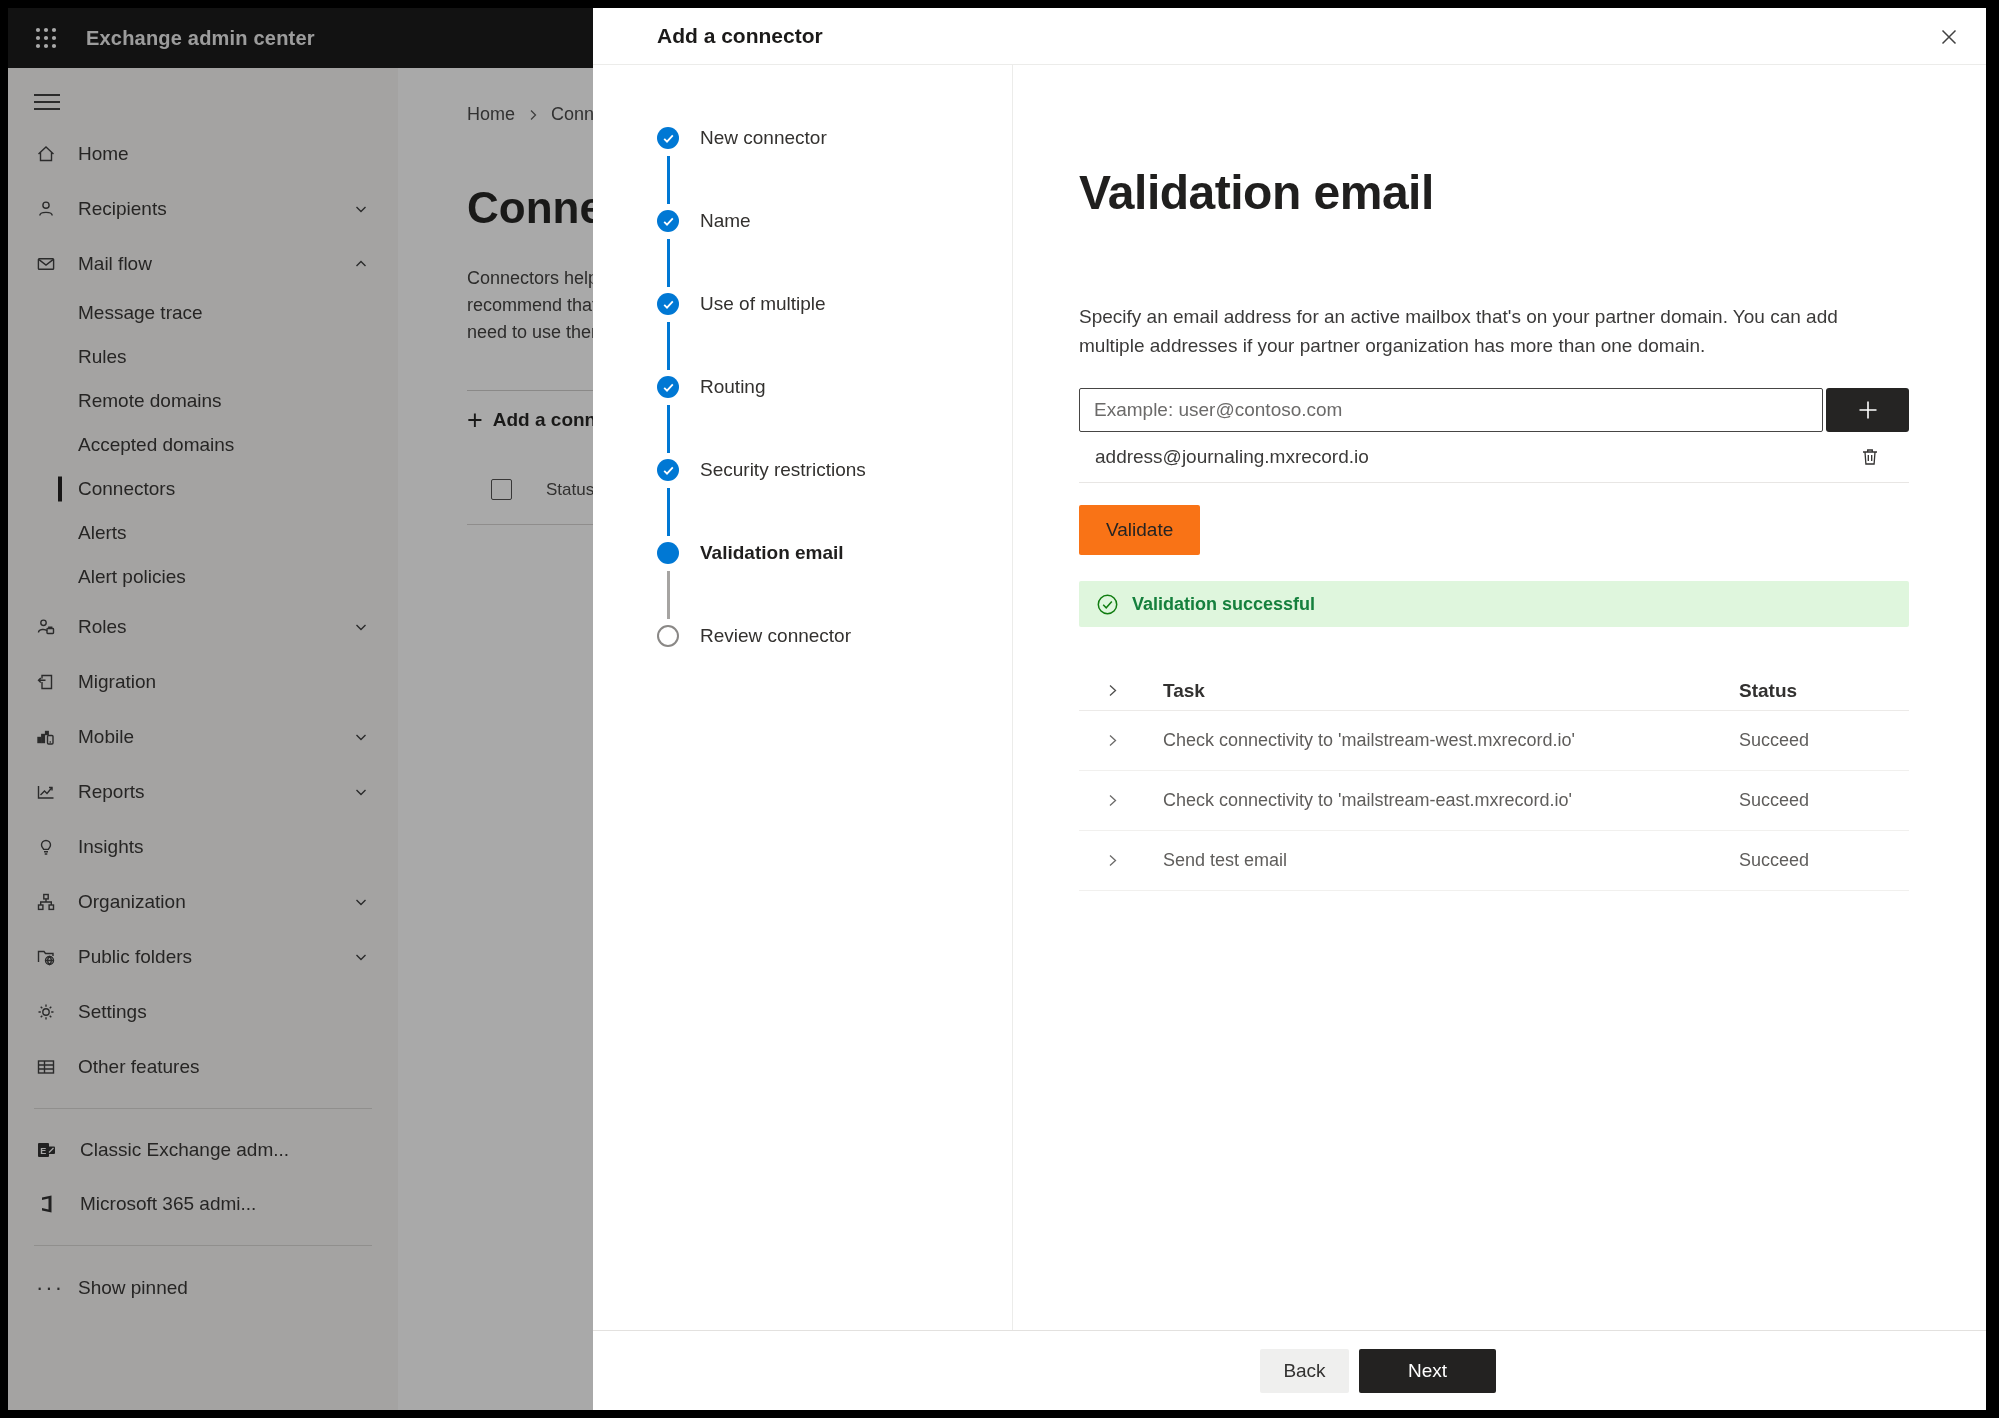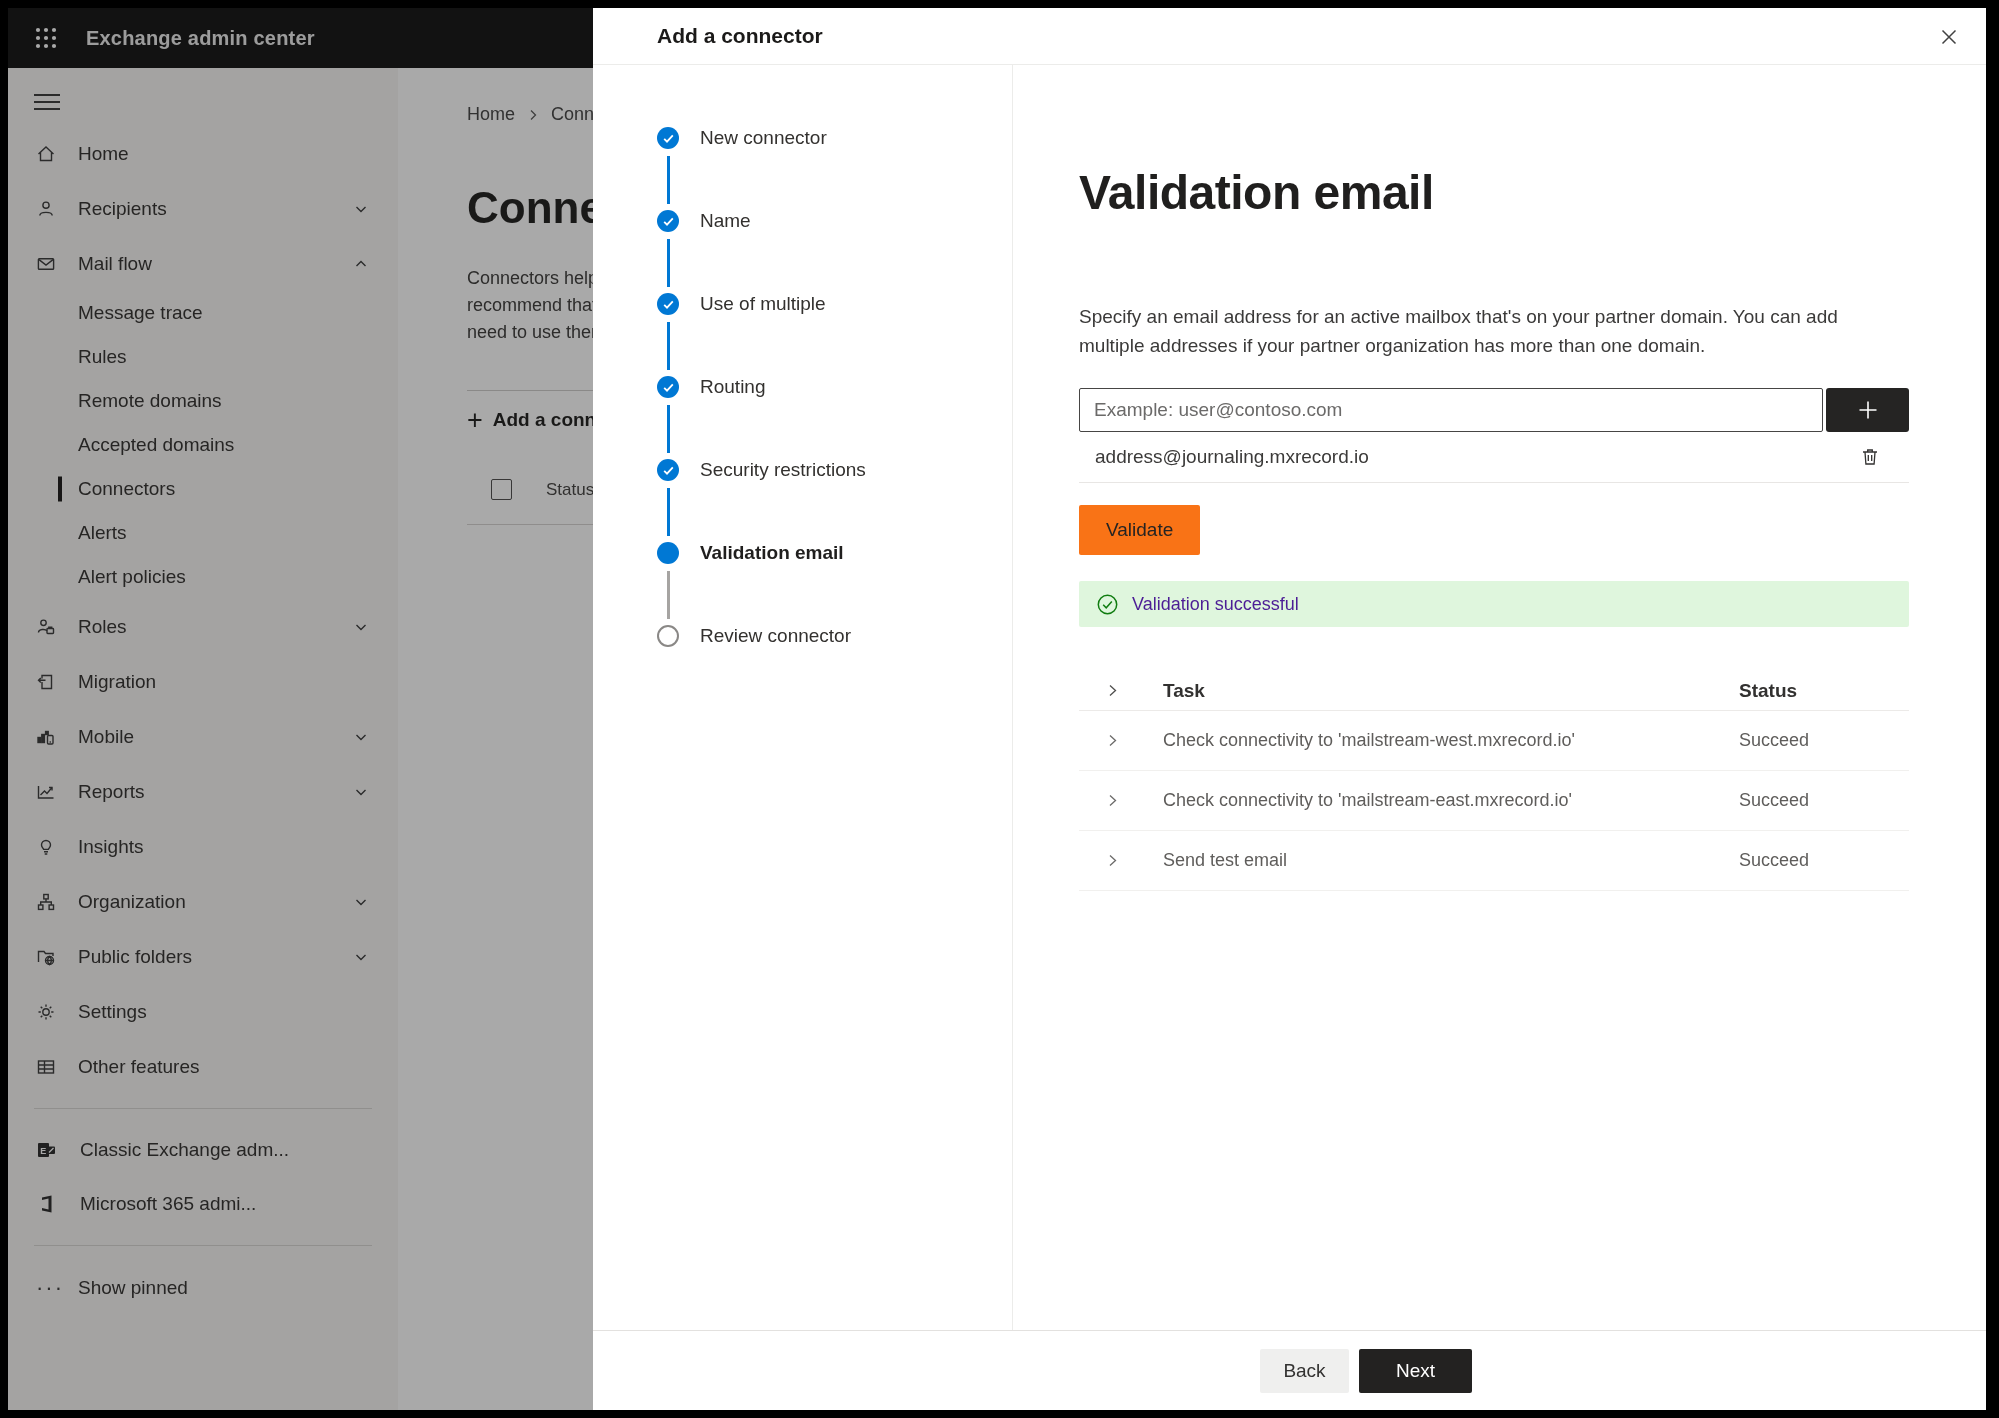--- a/index.html
+++ b/index.html
@@ -70,35 +70,35 @@
   .main-desc { margin-top:82px; font-size:19px; line-height:29px; color:#3b3a39; max-width:805px; }
   .email-row { margin-top:28px; display:flex; align-items:stretch; }
   .email-input { flex:1; height:44px; border:1.6px solid #464544; border-radius:2px; font-size:19px; color:#252423; padding:0 14px; font-family:inherit; outline:none; }
   .email-input::placeholder { color:#6b6a69; }
   .plus-btn { width:83px; height:44px; margin-left:3px; background:#252423; border:none; border-radius:3px; display:flex; align-items:center; justify-content:center; cursor:pointer; }
   .address-row { display:flex; align-items:center; padding:13px 0 13px 16px; border-bottom:1px solid #e8e6e4; }
   .address-text { font-size:19px; color:#3b3a39; }
   .trash-btn { margin-left:auto; margin-right:26px; background:none; border:none; cursor:pointer; width:24px; height:24px; }
   .validate-btn { margin-top:22px; height:50px; padding:0 27px; background:#f97316; border:none; border-radius:2px; font-size:19px; color:#252423; font-family:inherit; cursor:pointer; }
   .banner { margin-top:26px; height:46px; background:#dff6dd; border-radius:2px; display:flex; align-items:center; padding-left:17px; }
-  .banner-text { font-size:18px; color:#4c1d95; margin-left:13px; }
+  .banner-text { font-size:18px; color:#15803d; margin-left:13px;font-weight:bold; }
 
   .task-table { margin-top:44px; }
   .t-row { display:grid; grid-template-columns:84px 1fr 170px; align-items:center; }
   .t-head { height:40px; border-bottom:1px solid #eceae8; }
   .t-head .t-cell { font-size:19px; font-weight:700; color:#323130; }
   .t-body-row { height:60px; border-bottom:1px solid #f1f0ee; cursor:pointer; }
   .t-chev { padding-left:26px; display:flex; align-items:center; }
   .t-task { font-size:18px; color:#5f5d5b; }
   .t-status { font-size:18px; color:#5f5d5b; }
 
   
   .panel-footer { height:80px; flex-shrink:0; border-top:1px solid #e3e1df; display:flex; align-items:center; padding-left:667px; gap:10px; }
   .back-btn { width:89px; height:44px; background:#efefee; border:none; border-radius:2px; font-size:19px; color:#323130; font-family:inherit; cursor:pointer; }
-  .next-btn { width:113px; height:44px; background:#232221; border:none; border-radius:2px; font-size:19px; color:#fff; font-family:inherit; cursor:pointer; }
+  .next-btn { width:137px; height:44px; background:#232221; border:none; border-radius:2px; font-size:19px; color:#fff; font-family:inherit; cursor:pointer; }
 
   svg { display:block; }
 </style>
 </head>
 <body>
 
 <div class="frame">
 <div class="screen">
 
   <div class="topbar">

